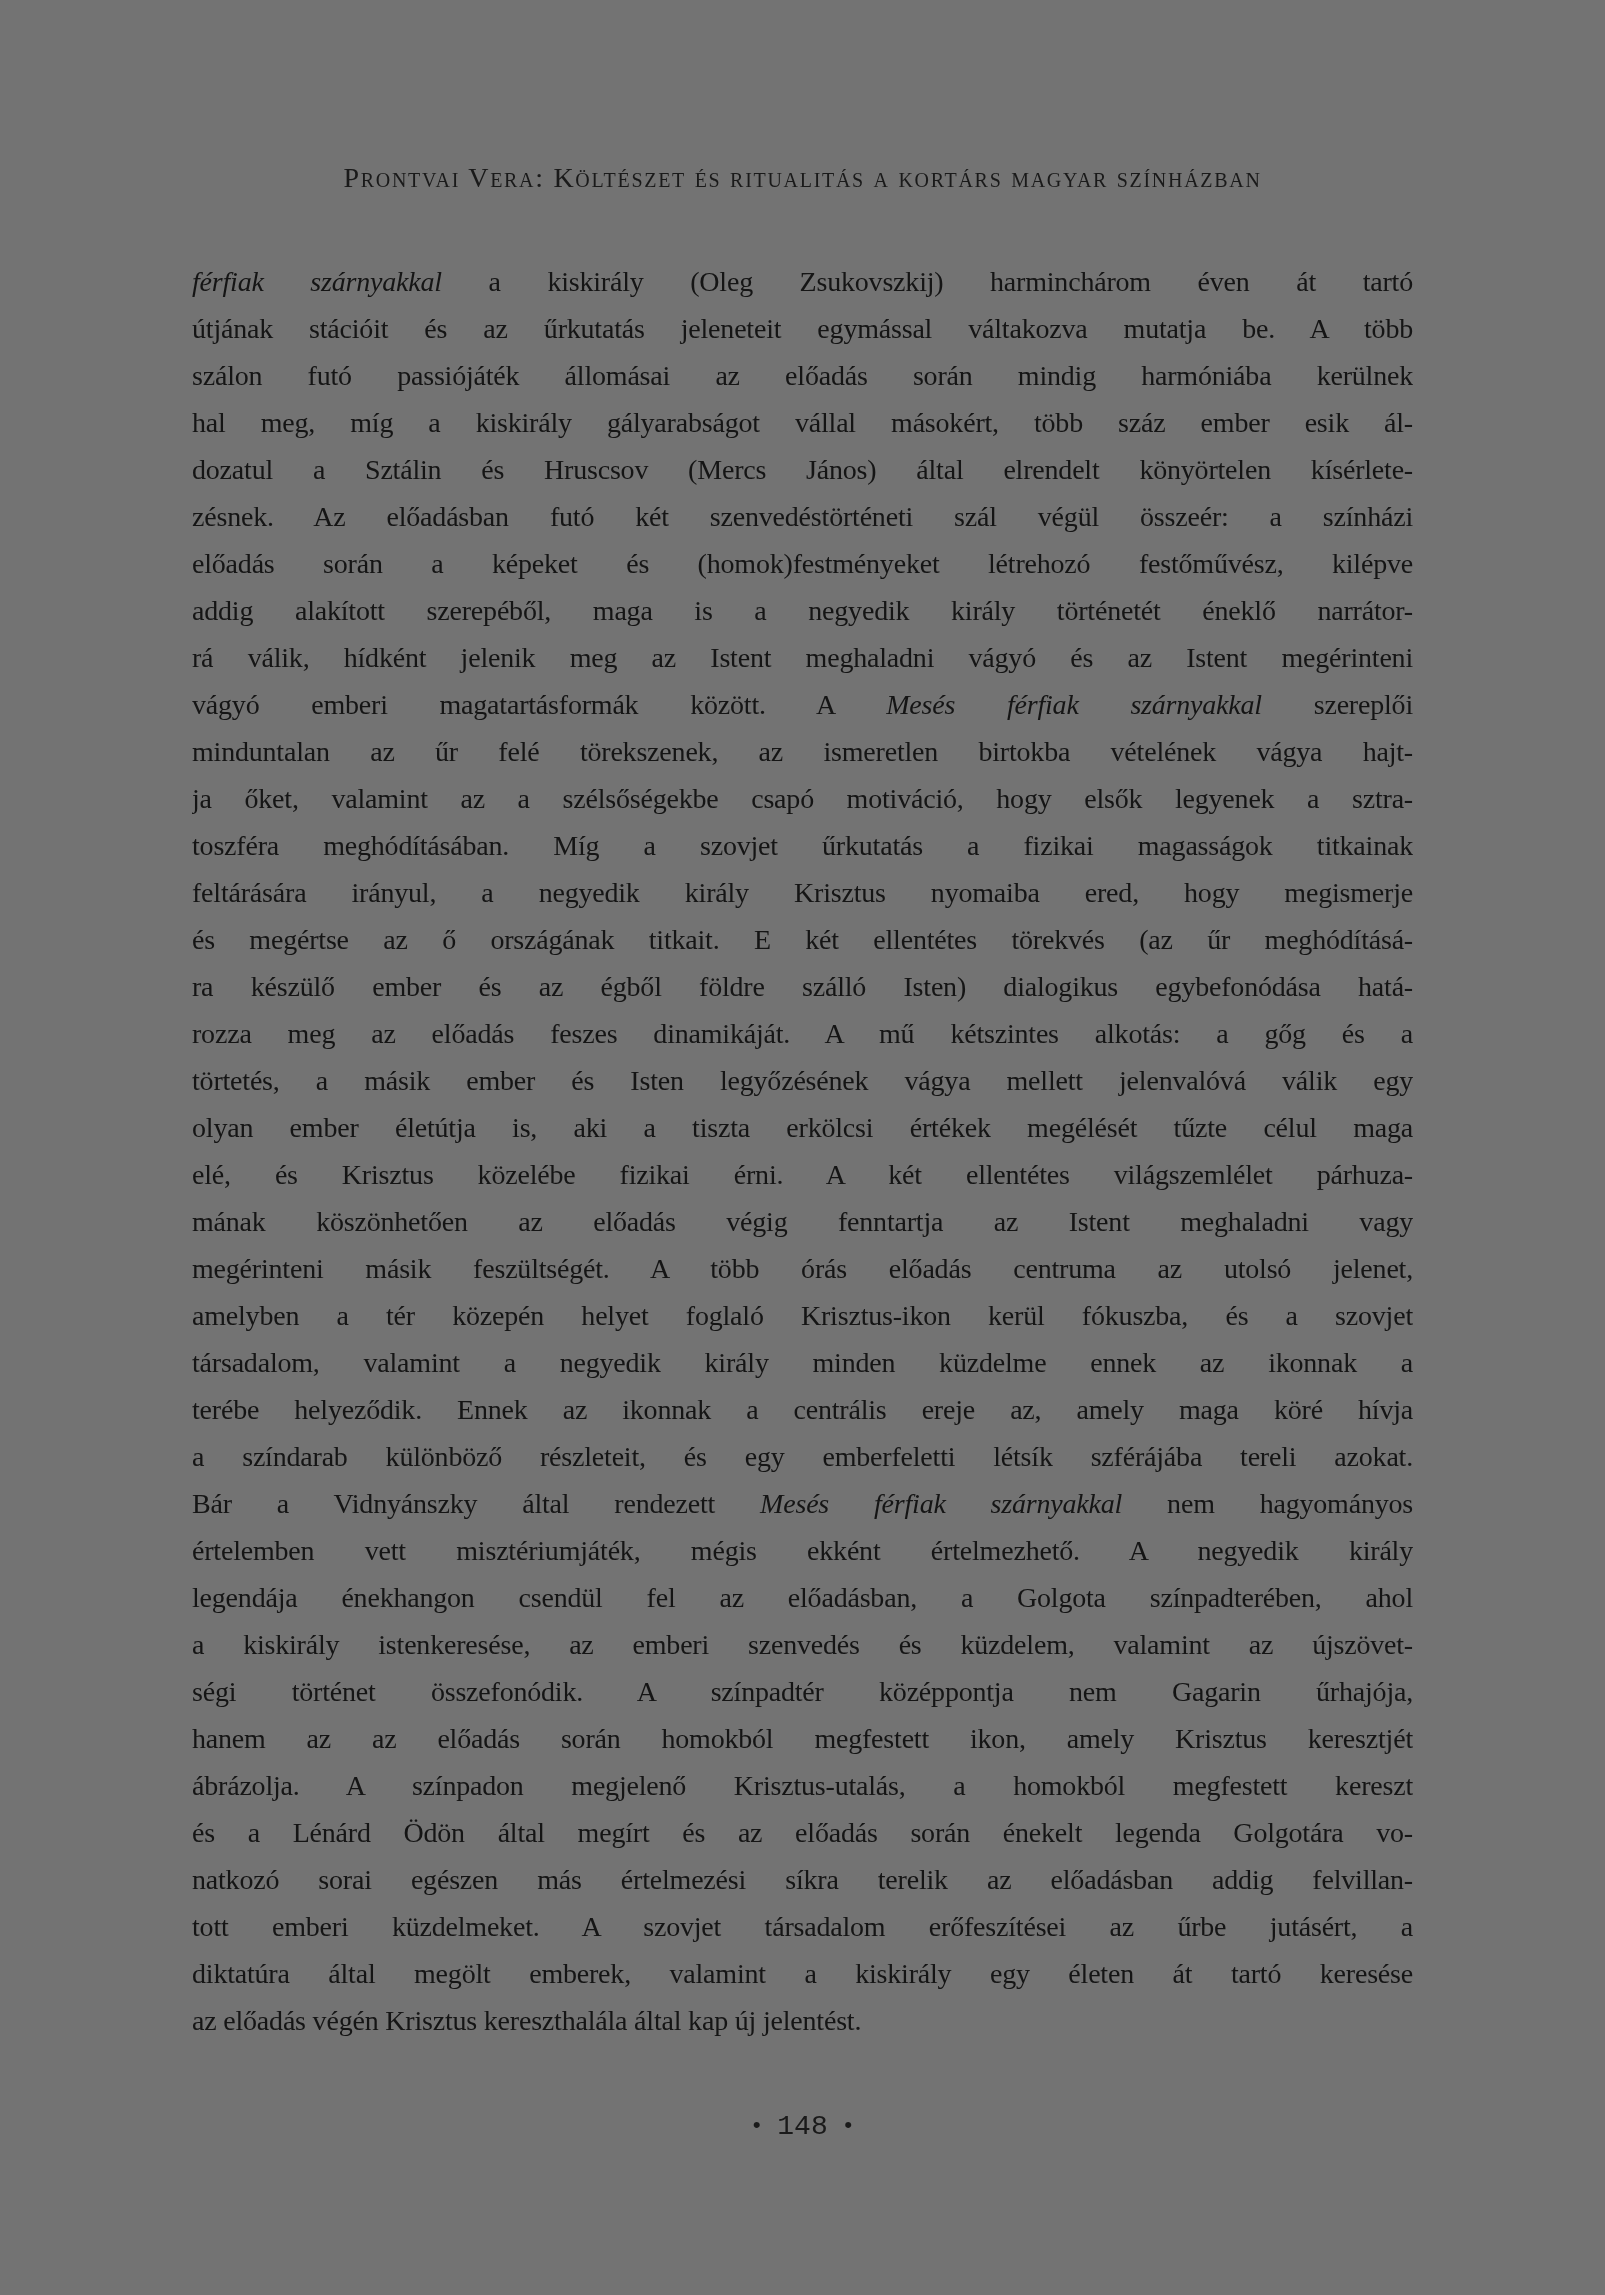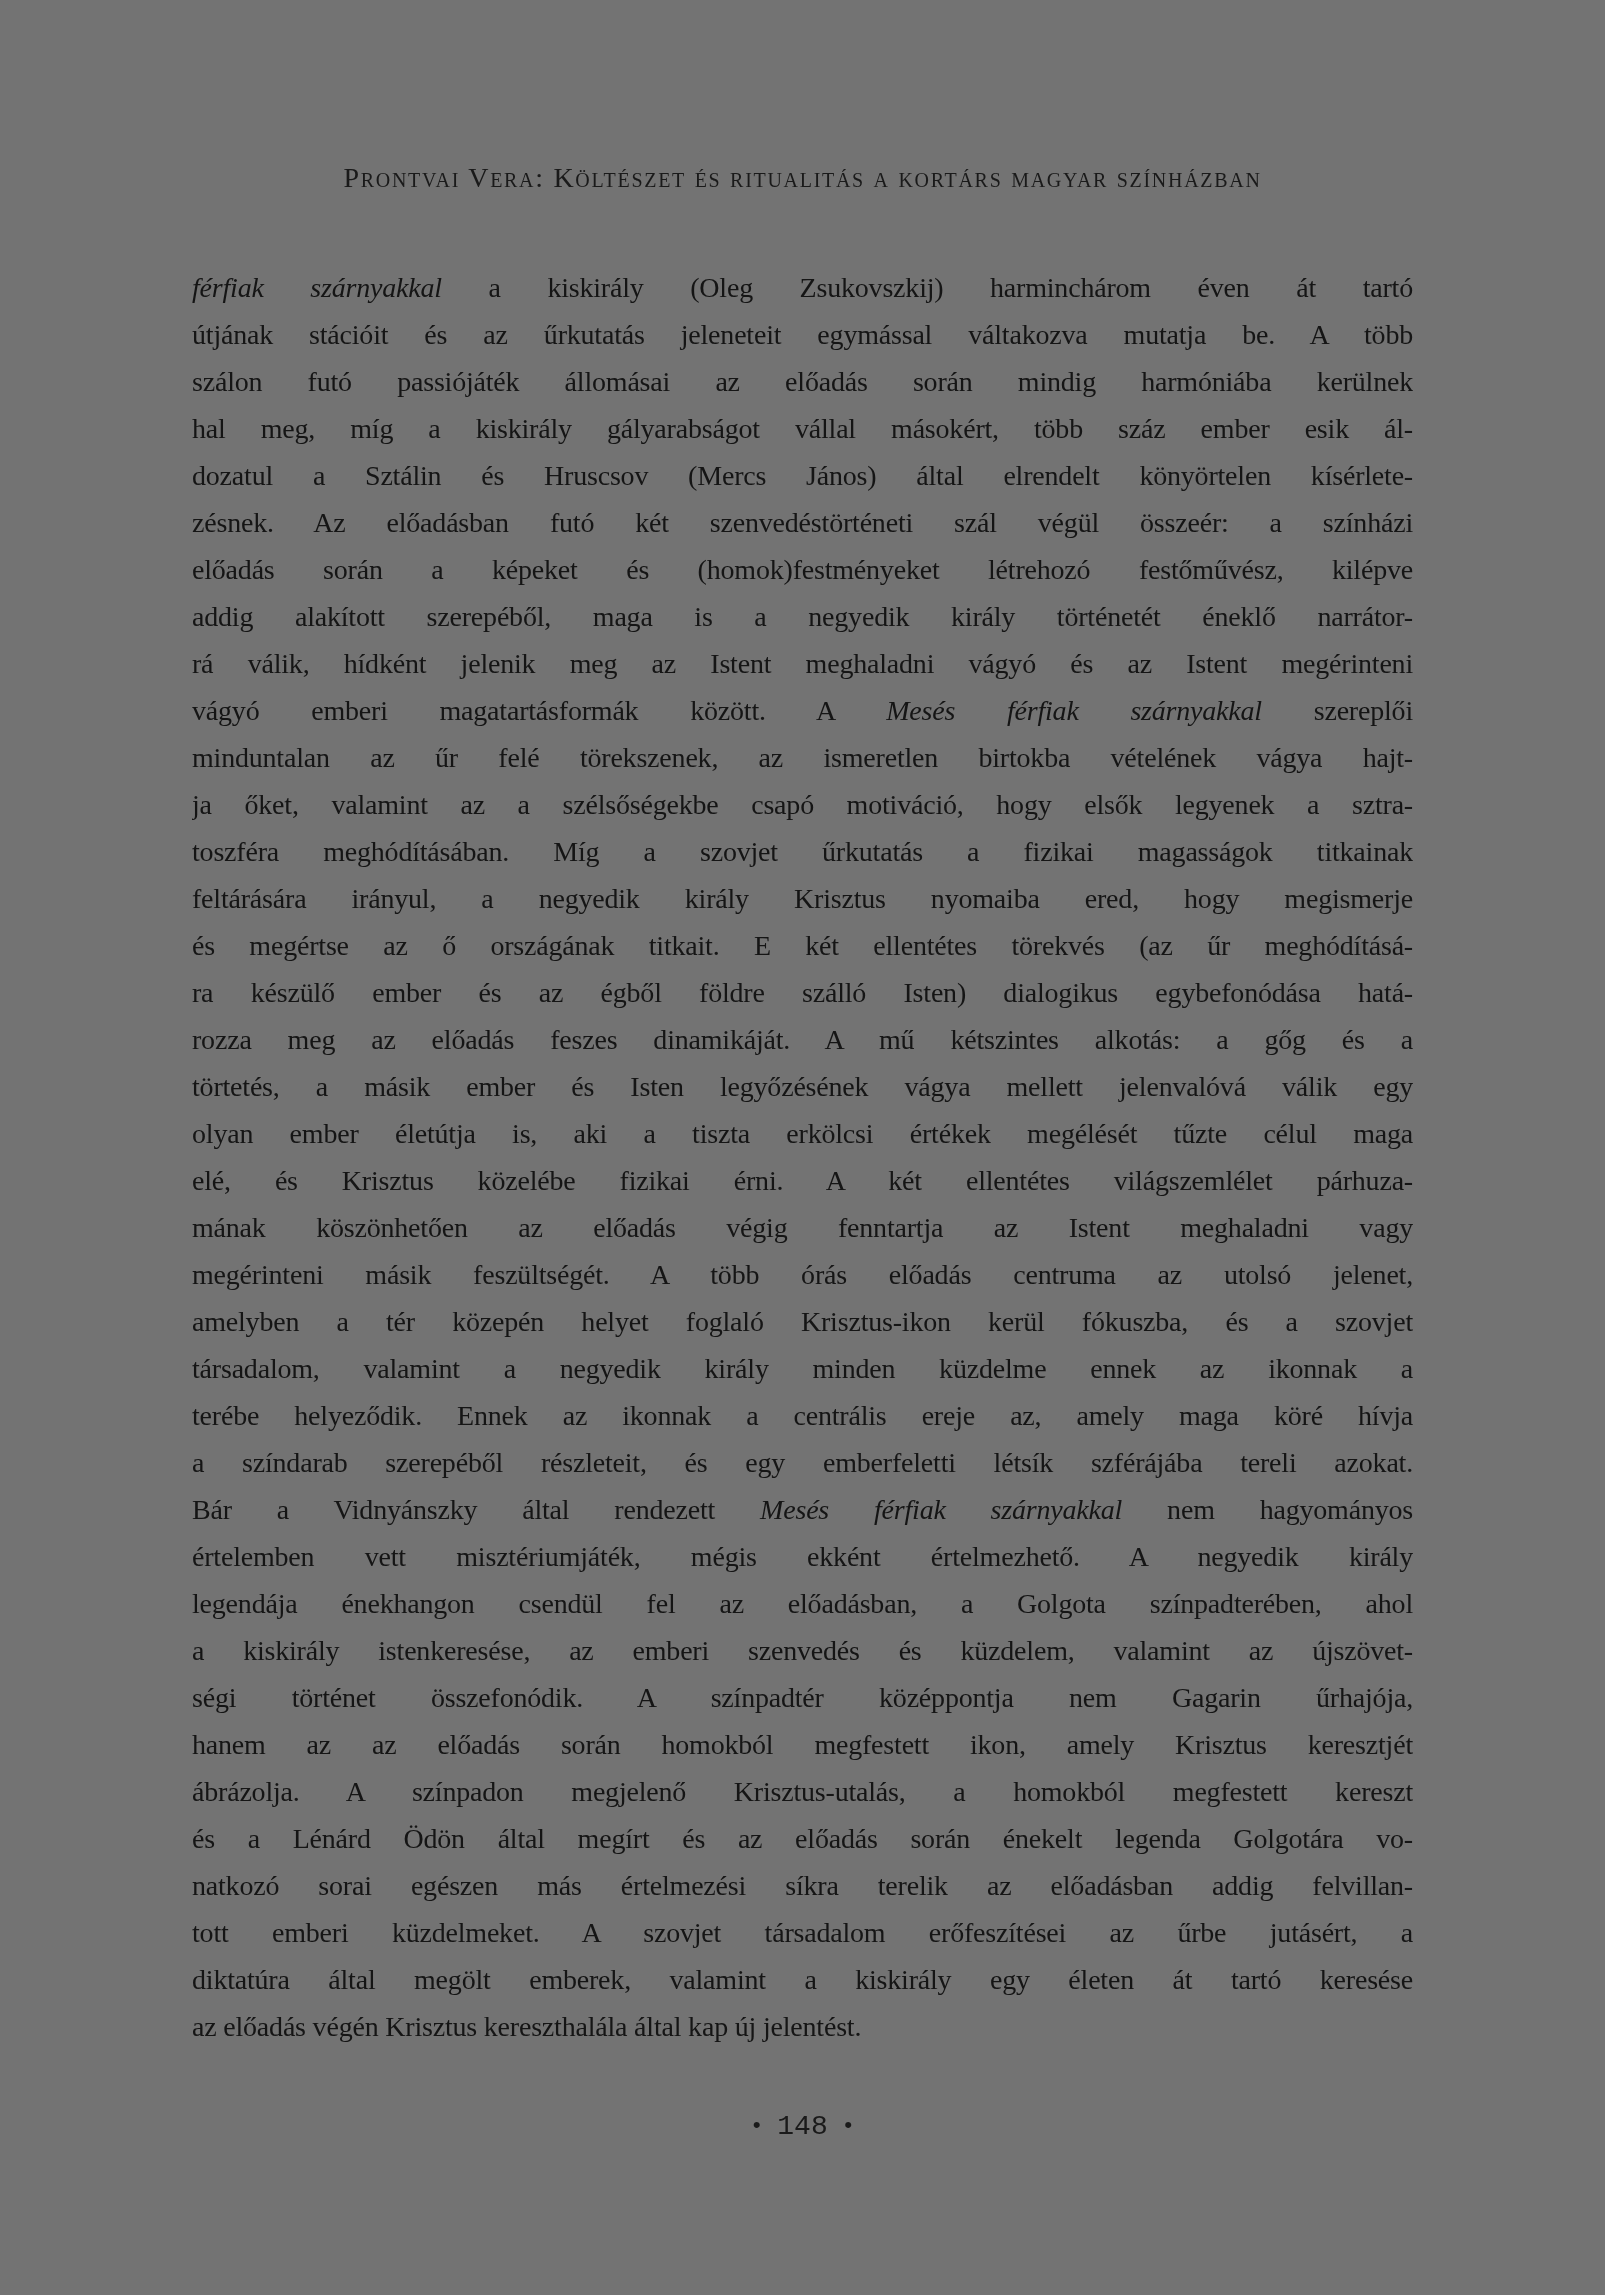--- a/index.html
+++ b/index.html
@@ -23,21 +23,21 @@
     width: 1605px;
     text-align: center;
     font-size: 28px;
     letter-spacing: 1.7px;
     font-variant-caps: small-caps;
     color: #1a1a1a;
     white-space: nowrap;
   }
   .body-text {
     position: absolute;
-    top: 264px;
+    top: 258px;
     left: 192px;
     width: 1221px;
     font-size: 28px;
     line-height: 47px;
     letter-spacing: -0.2px;
     color: #151515;
   }
   .line {
     height: 47px;
     overflow: hidden;
@@ -95,21 +95,21 @@
       <div class="line"><span>ra készülő ember és az égből földre szálló Isten) dialogikus egybefonódása hatá-</span></div>
       <div class="line"><span>rozza meg az előadás feszes dinamikáját. A mű kétszintes alkotás: a gőg és a</span></div>
       <div class="line"><span>törtetés, a másik ember és Isten legyőzésének vágya mellett jelenvalóvá válik egy</span></div>
       <div class="line"><span>olyan ember életútja is, aki a tiszta erkölcsi értékek megélését tűzte célul maga</span></div>
       <div class="line"><span>elé, és Krisztus közelébe fizikai érni. A két ellentétes világszemlélet párhuza-</span></div>
       <div class="line"><span>mának köszönhetően az előadás végig fenntartja az Istent meghaladni vagy</span></div>
       <div class="line"><span>megérinteni másik feszültségét. A több órás előadás centruma az utolsó jelenet,</span></div>
       <div class="line"><span>amelyben a tér közepén helyet foglaló Krisztus-ikon kerül fókuszba, és a szovjet</span></div>
       <div class="line"><span>társadalom, valamint a negyedik király minden küzdelme ennek az ikonnak a</span></div>
       <div class="line"><span>terébe helyeződik. Ennek az ikonnak a centrális ereje az, amely maga köré hívja</span></div>
-      <div class="line"><span>a színdarab szerepéből részleteit, és egy emberfeletti létsík szférájába tereli azokat.</span></div>
+      <div class="line"><span>a színdarab különböző részleteit, és egy emberfeletti létsík szférájába tereli azokat.</span></div>
       <div class="line"><span>Bár a Vidnyánszky által rendezett </span><em>Mesés férfiak szárnyakkal</em><span> nem hagyományos</span></div>
       <div class="line"><span>értelemben vett misztériumjáték, mégis ekként értelmezhető. A negyedik király</span></div>
       <div class="line"><span>legendája énekhangon csendül fel az előadásban, a Golgota színpadterében, ahol</span></div>
       <div class="line"><span>a kiskirály istenkeresése, az emberi szenvedés és küzdelem, valamint az újszövet-</span></div>
       <div class="line"><span>ségi történet összefonódik. A színpadtér középpontja nem Gagarin űrhajója,</span></div>
       <div class="line"><span>hanem az az előadás során homokból megfestett ikon, amely Krisztus keresztjét</span></div>
       <div class="line"><span>ábrázolja. A színpadon megjelenő Krisztus-utalás, a homokból megfestett kereszt</span></div>
       <div class="line"><span>és a Lénárd Ödön által megírt és az előadás során énekelt legenda Golgotára vo-</span></div>
       <div class="line"><span>natkozó sorai egészen más értelmezési síkra terelik az előadásban addig felvillan-</span></div>
       <div class="line"><span>tott emberi küzdelmeket. A szovjet társadalom erőfeszítései az űrbe jutásért, a</span></div>

